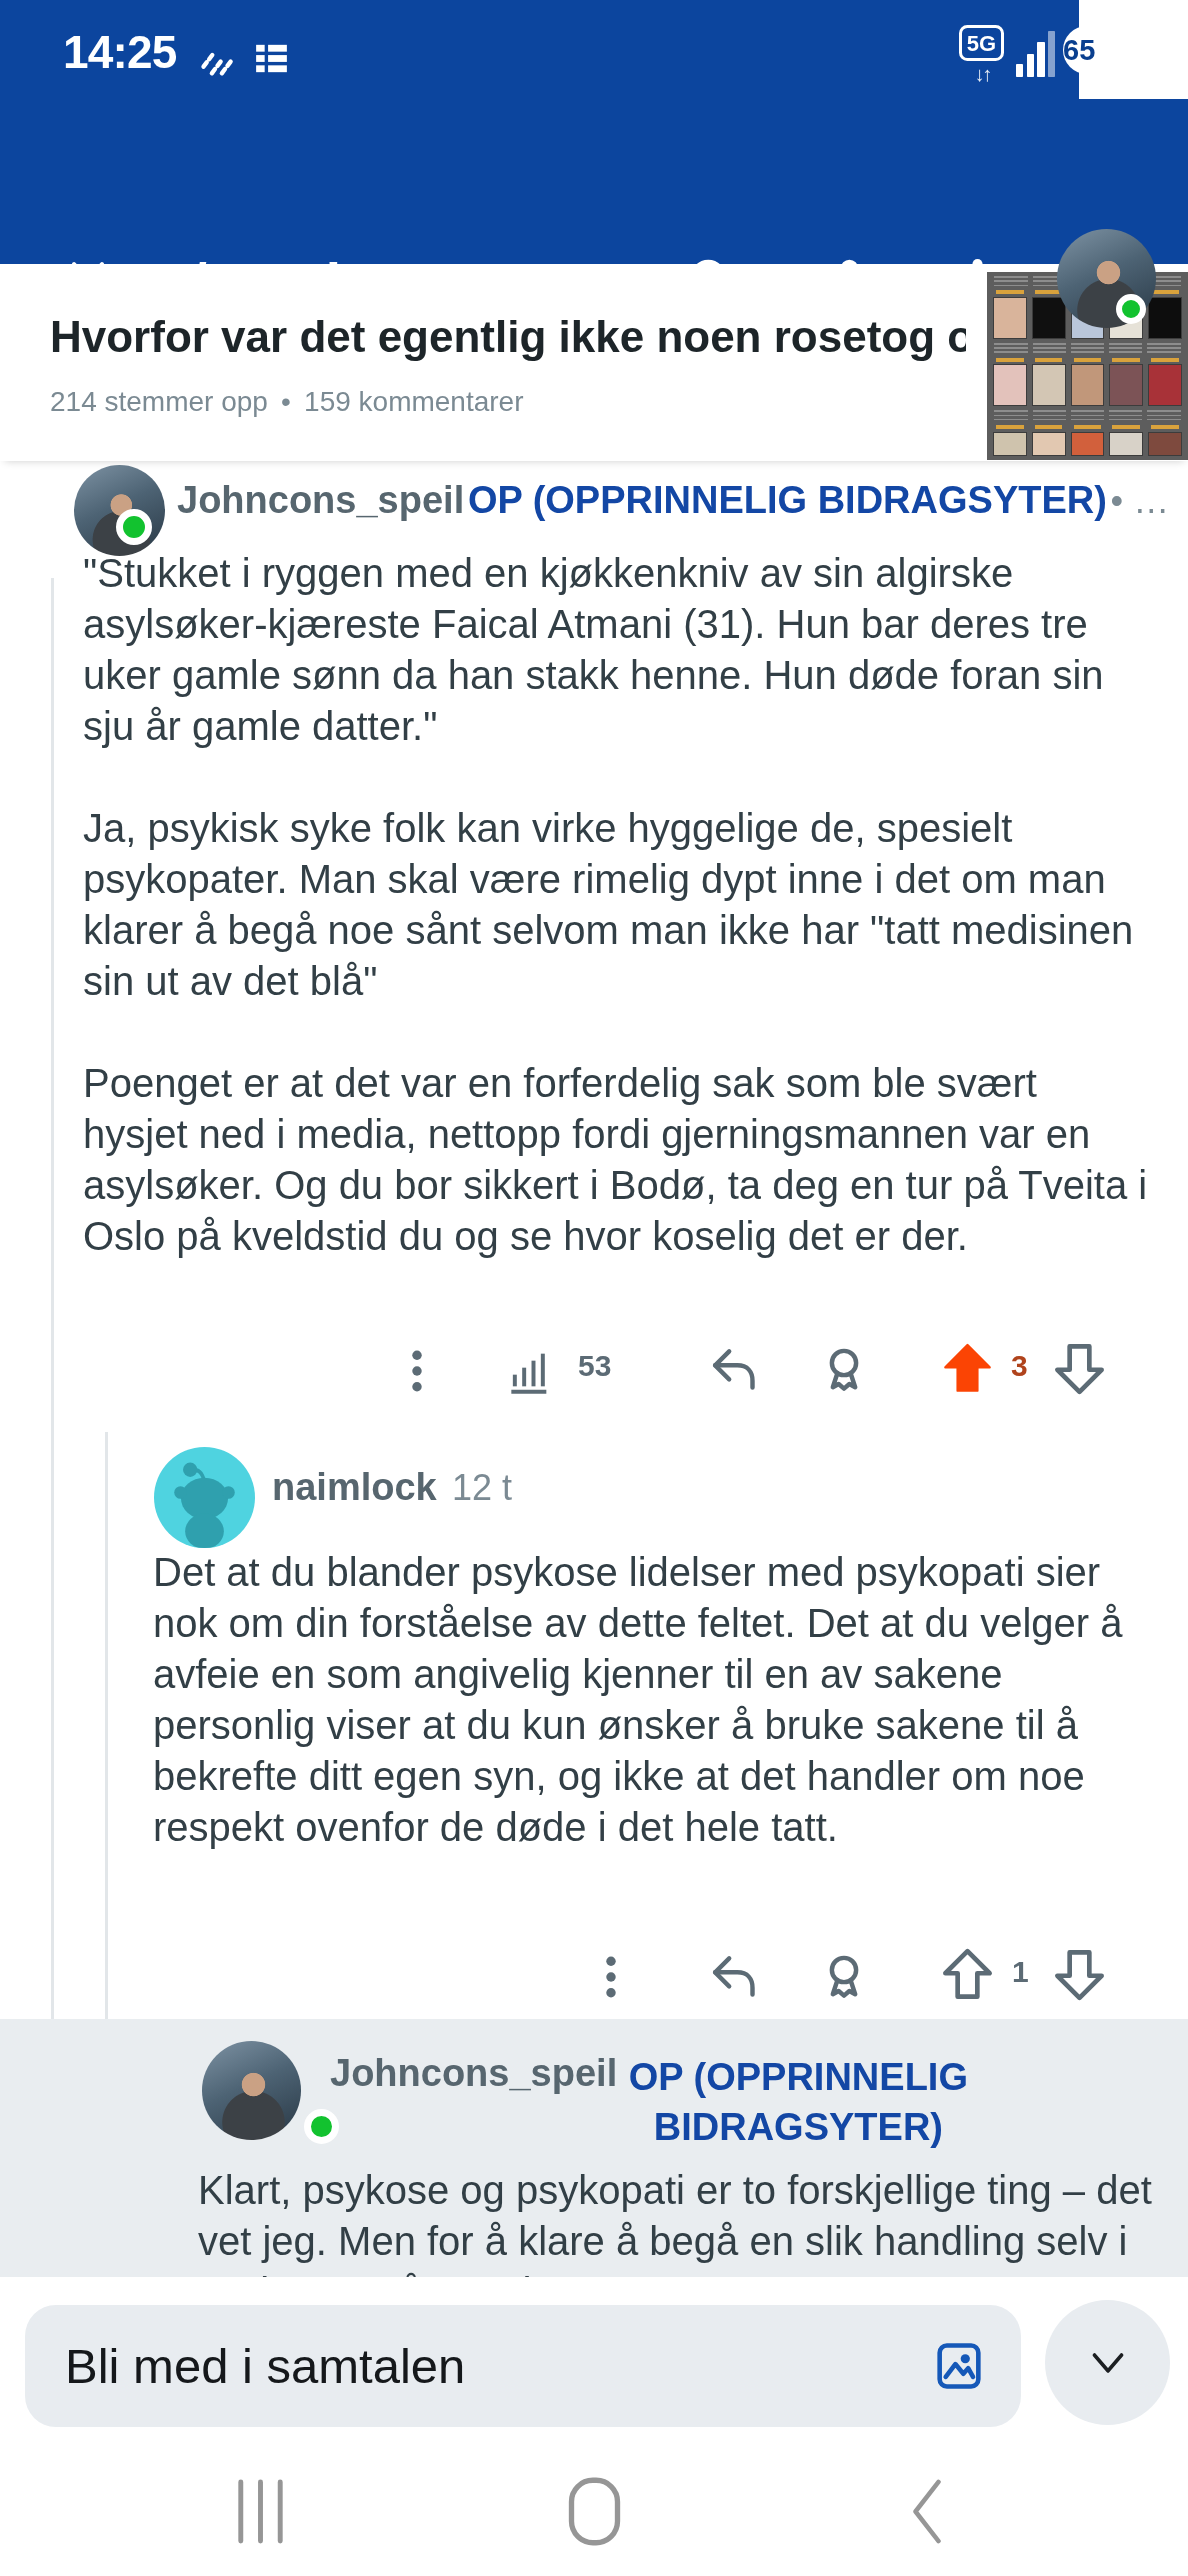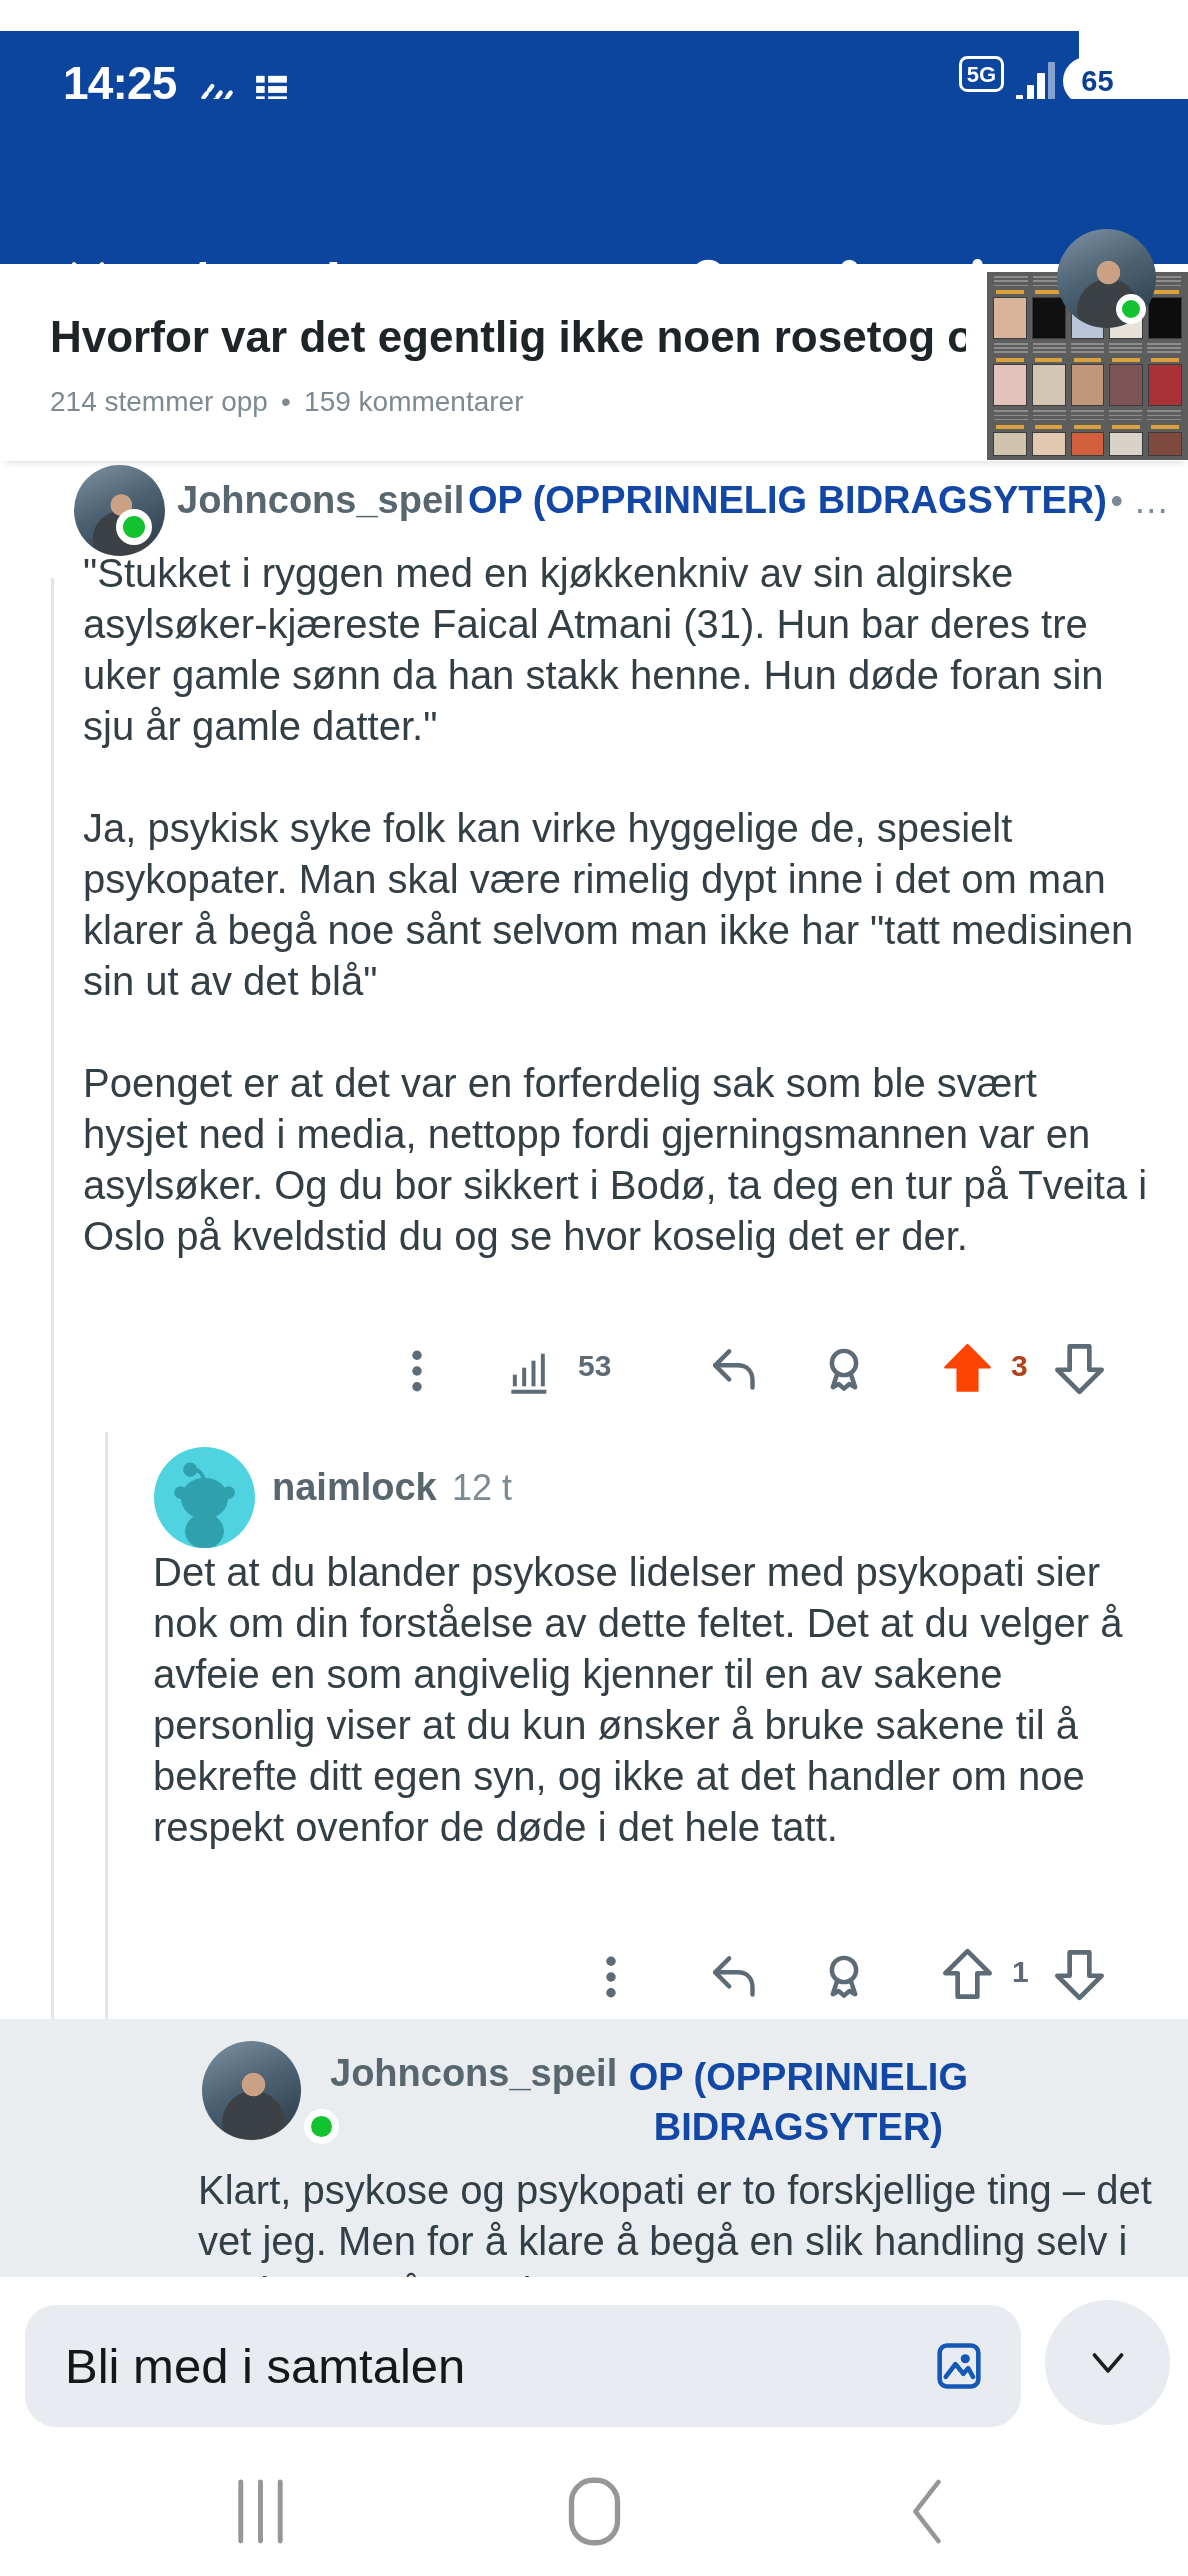--- a/index.html
+++ b/index.html
@@ -7,33 +7,33 @@
     --upvote-count:#b0431c; --online-green:#12c22f; --text-dark:#323f46;
     --name-gray:#57666f; --meta-gray:#7b8a93; --icon-gray:#5c6b75;
     --thread-line:#e2e6e9; --section-bg:#e9edf0; --field-bg:#e8ecf0;
     --nav-icon:#969696; --title-dark:#1d2529; --thumb-bg:#5d5d5d; --thumb-label:#d9a23c;
   }
   *{box-sizing:border-box}
   body{margin:0;background:#888;font-family:"Liberation Sans",sans-serif;}
   .screen{position:relative;width:1189px;height:2576px;background:#fff;overflow:hidden;margin:0 auto;}
 
   
-  .status-bar{position:absolute;left:0;top:0;width:1079px;height:99px;background:var(--top-bar-blue);z-index:30;margin-top:31px;}
+  .status-bar{position:absolute;left:0;top:0;width:1079px;height:99px;background:var(--top-bar-blue);z-index:30;}
   .time{position:absolute;left:63px;top:25px;font-size:46px;font-weight:bold;color:#fff;letter-spacing:-0.8px;}
   .sb-icon{position:absolute;color:#fff;}
   .icon-slashes{left:197px;top:40px;}
   .icon-grid{left:251px;top:38px;}
   .icon-5g{left:959px;top:25px;width:46px;text-align:center;}
   .fiveg-box{width:45px;height:36px;border:3.3px solid #fff;border-radius:8.3px;color:#fff;font-size:22px;font-weight:bold;line-height:31px;text-align:center;}
   .fiveg-arrows{font-size:20.6px;color:#e8edf5;letter-spacing:-2.5px;margin-top:0.8px;}
   .signal{position:absolute;left:1016px;top:31px;display:flex;align-items:flex-end;gap:3.3px;height:46px;}
   .signal span{width:7.4px;background:#fff;border-radius:0.8px;display:block;}
   .battery{position:absolute;left:1063px;top:25.6px;width:69px;height:48px;border-radius:24px;
     background:linear-gradient(to right,#ffffff 0 62%,rgba(255,255,255,.45) 62%);
-    color:#0a3f8f;font-size:29px;font-weight:bold;text-align:center;line-height:48px;}
+    color:#0a3f8f;font-size:29px;font-weight:bold;line-height:48px;}
 
   
   .app-bar{position:absolute;left:0;top:99px;width:1189px;height:165px;background:var(--top-bar-blue);z-index:30;}
   .app-title{position:absolute;left:170px;top:152px;font-size:55px;font-weight:bold;color:#fff;}
   .bar-btn{position:absolute;color:#fff;}
   .header-avatar{position:absolute;left:1057px;top:130px;width:99px;height:99px;border-radius:50%;overflow:hidden;}
   .photo-av{background:
       radial-gradient(circle at 52% 44%, #caa184 0 15%, rgba(0,0,0,0) 16%),
       radial-gradient(circle at 52% 82%, #3c4146 0 32%, rgba(0,0,0,0) 33%),
       linear-gradient(155deg,#7e93a4 0%,#4d6374 45%,#283744 100%);}

